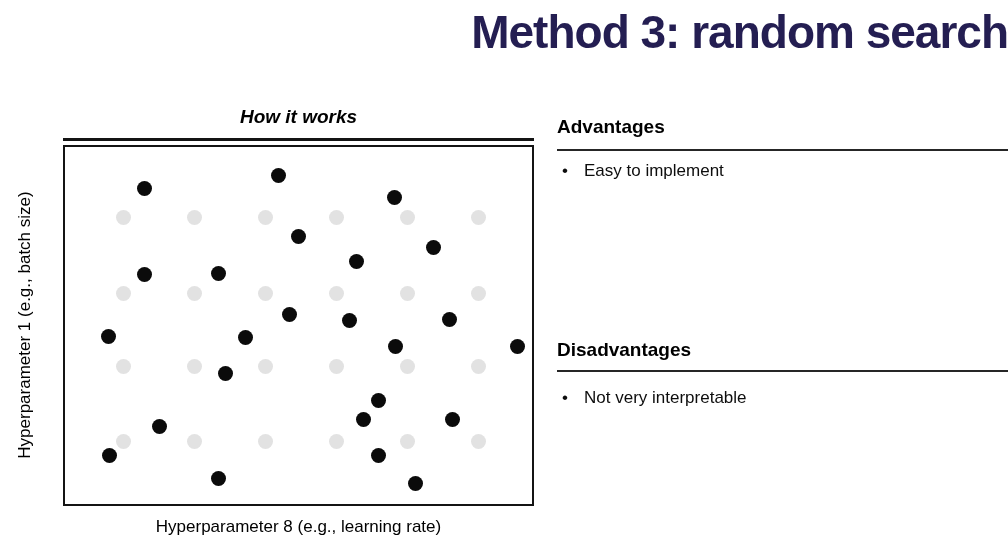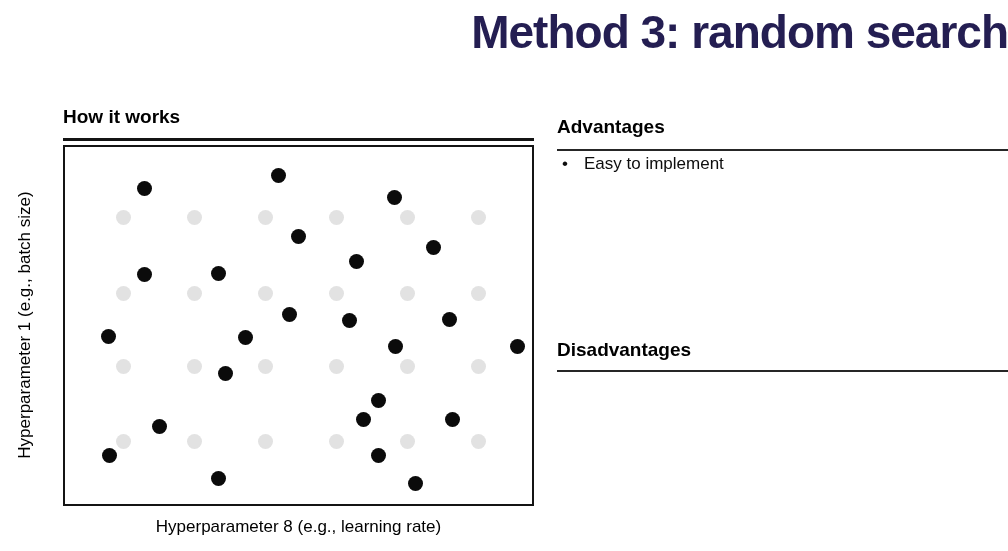--- a/index.html
+++ b/index.html
@@ -26,23 +26,25 @@
   
   .panel-left {
     position: absolute;
     left: 63px;
     top: 104px;
     width: 471px;
   }
   .panel-header {
     font-size: 19px;
     font-weight: 700;
+    text-align: center;
     color: #000;
     height: 26px;
     line-height: 26px;
+    font-style: italic;
   }
   .rule-thick {
     border: none;
     border-top: 3px solid #141414;
     margin-top: 8px;
   }
   .plot-box {
     position: relative;
     margin-top: 4px;
     width: 471px;
@@ -89,21 +91,21 @@
   }
   .rule-thin {
     border: none;
     border-top: 2px solid #262626;
   }
   .section-adv .rule-thin { margin-top: 9px; }
   .section-dis .rule-thin { margin-top: 7px; }
   .bullets {
     list-style: none;
   }
-  .section-adv .bullets { }
+  .section-adv .bullets { margin-top: 7px; }
   .section-dis .bullets { margin-top: 13px; }
   .bullets li {
     position: relative;
     padding-left: 27px;
     font-size: 17px;
     line-height: 26px;
     margin-bottom: 7px;
     color: #0d0d0d;
   }
   .bullets li::before {
@@ -183,16 +185,17 @@
     <hr class="rule-thin">
     <ul class="bullets">
         <li>Easy to implement</li>
       </ul>
   </div>
 
   <div class="section section-dis">
     <h2>Disadvantages</h2>
     <hr class="rule-thin">
     <ul class="bullets">
+        <li>Not very interpretable</li>
       </ul>
   </div>
 
 </div>
 
 </body></html>

